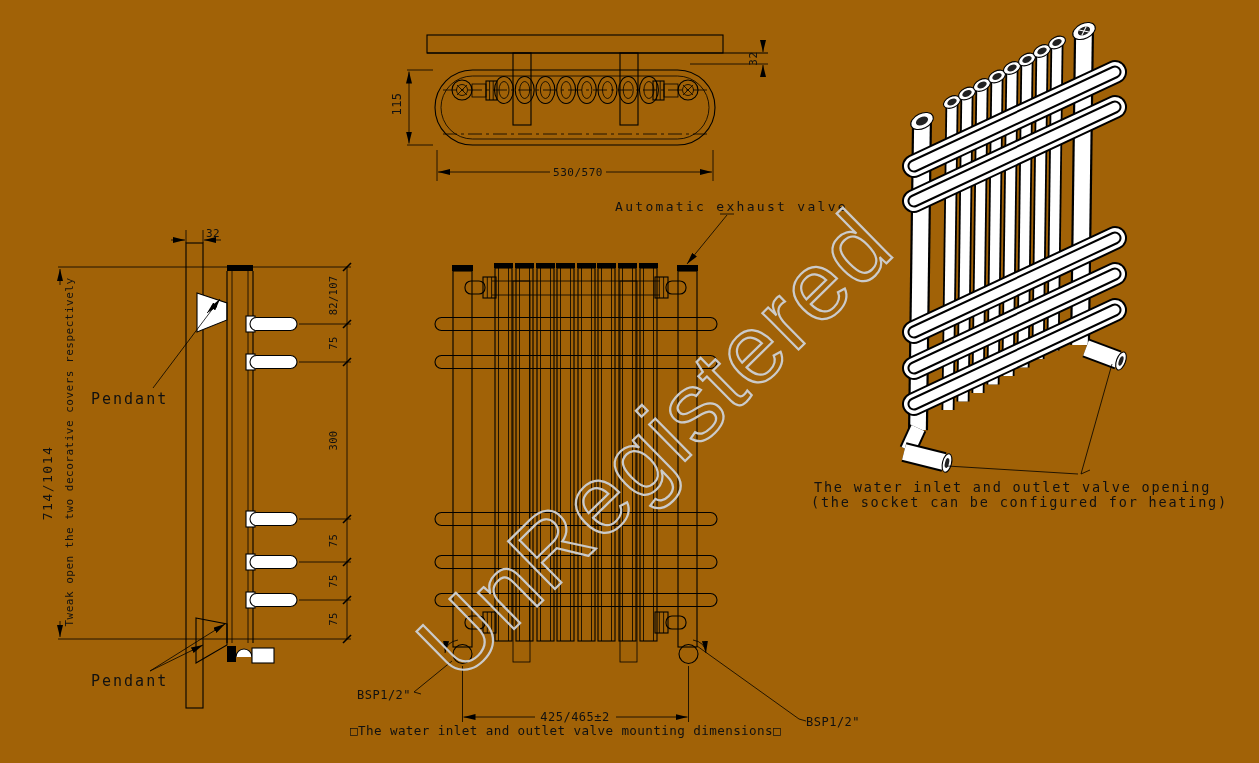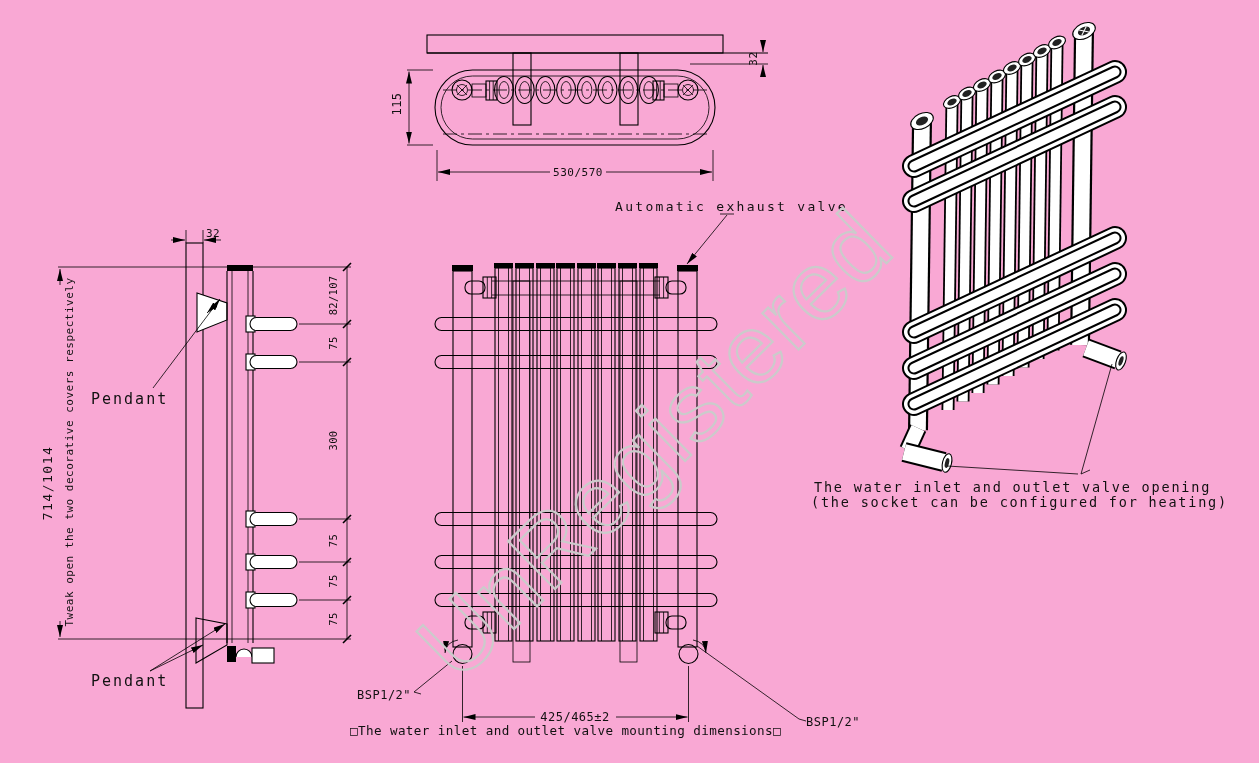--- a/index.html
+++ b/index.html
@@ -1,16 +1,16 @@
 <!DOCTYPE html>
 <html><head>
 <meta charset="utf-8">
 <style>
   html,body{margin:0;padding:0;background:#fff;}
-  #canvas{position:relative;width:1259px;height:763px;background:#f9a8d4;overflow:hidden;}
+  #canvas{position:relative;width:1259px;height:763px;background:#a16207;overflow:hidden;}
   svg{position:absolute;left:0;top:0;}
   .ln{stroke:#000;stroke-width:1.1;fill:none;}
   .thin{stroke:#000;stroke-width:0.8;fill:none;}
   .blk{fill:#000;stroke:none;}
   .whl{stroke:#000;stroke-width:1.1;fill:#fff;}
   .dash{stroke:#000;stroke-width:0.8;fill:none;stroke-dasharray:14 4 3 4;}
   text{fill:#111;stroke:none;font-family:"DejaVu Sans Mono","Liberation Mono",monospace;}
   .t13{font-size:13px;letter-spacing:2.3px;}
   .t13c{font-size:12.6px;letter-spacing:0.4px;}
   .t14{font-size:15px;letter-spacing:2px;}

